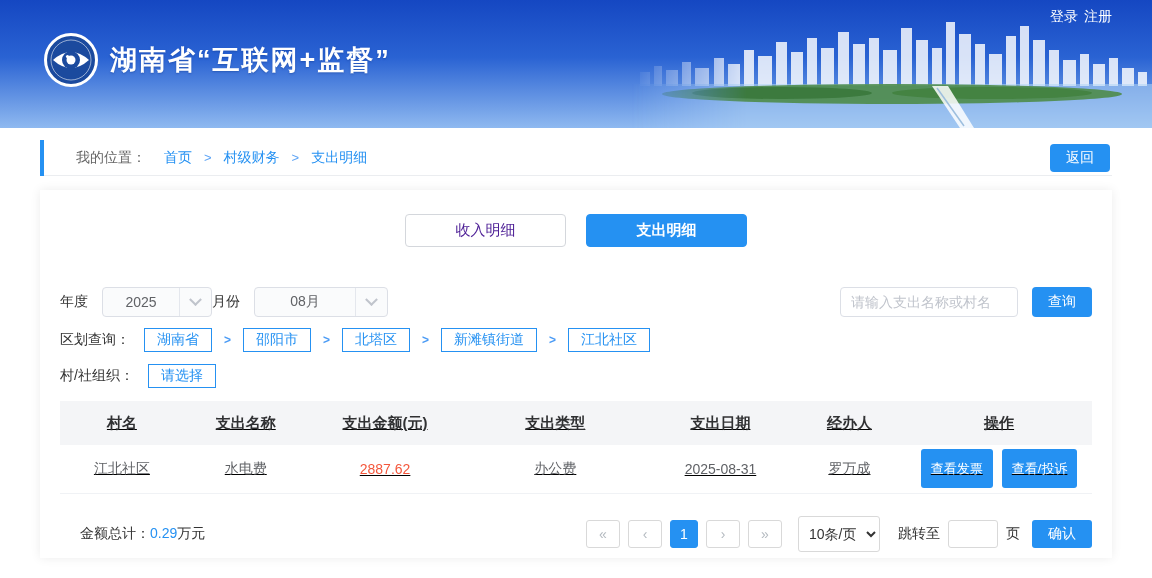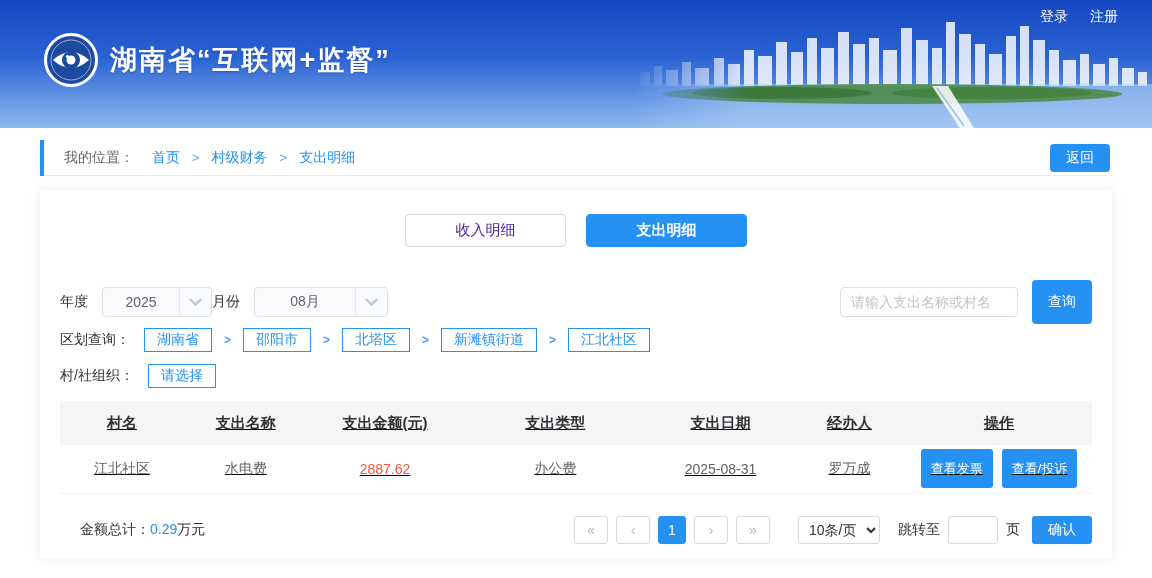--- a/index.html
+++ b/index.html
@@ -6,31 +6,31 @@
   html,body { width:1152px; height:578px; background:#fff; overflow:hidden;
     font-family:"Liberation Sans","DejaVu Sans",sans-serif; }
 
   
   .header { position:relative; height:128px;
     background:linear-gradient(180deg,#1547c2 0%,#2a63d3 45%,#8fb9f0 100%);
     overflow:hidden; }
   .skyline { position:absolute; right:0; top:14px; width:520px; height:114px;
     -webkit-mask-image:linear-gradient(to right,transparent 0,#000 22%);
     mask-image:linear-gradient(to right,transparent 0,#000 22%); }
-  .auth-links { position:absolute; top:8px; right:34px; display:flex; gap:22px; z-index:3; }
+  .auth-links { position:absolute; top:8px; right:40px; display:flex; gap:6px; z-index:3; }
   .auth-links a { color:#fff; font-size:14px; text-decoration:none; cursor:pointer; }
   .brand { position:absolute; left:44px; top:33px; display:flex; align-items:center; gap:12px; z-index:2; }
   .logo { width:54px; height:54px; }
   .brand-title { color:#fff; font-size:27px; font-weight:bold; letter-spacing:2px;
     text-shadow:0 1px 2px rgba(0,40,120,.35); }
 
   
   .breadcrumb-bar { margin:12px 40px 0; height:36px; background:#fff;
     border-bottom:1px solid #ebedf0; display:flex; align-items:center;
-    position:relative; padding-left:24px; }
+    position:relative; padding-left:36px; }
   .crumb-accent { position:absolute; left:0; top:0; width:4px; height:36px; background:#2591f2; }
   .crumb-label { color:#666; font-size:14px; margin-right:18px; }
   .crumb-link { color:#2591f2; font-size:14px; text-decoration:none; cursor:pointer; }
   .crumb-sep { color:#5ea4f5; font-size:13px; margin:0 12px; }
   .back-btn { margin-left:auto; margin-right:2px; }
 
   
   .btn-primary { display:inline-flex; align-items:center; justify-content:center;
     background:#2591f2; color:#fff; border:none; border-radius:4px;
     font-size:14px; height:28px; padding:0 16px; cursor:pointer;
@@ -58,21 +58,21 @@
   .sel-arrow { width:32px; height:28px; border-left:1px solid #e4e7ed;
     display:flex; align-items:center; justify-content:center; }
   .chev { width:9px; height:9px; border-right:2px solid #c0c4cc; border-bottom:2px solid #c0c4cc;
     transform:rotate(45deg) translate(-2px,-2px); }
   .sel-year { width:110px; }
   .sel-month { width:134px; }
   .search-wrap { margin-left:auto; display:flex; align-items:center; gap:14px; }
   .search-input { width:178px; height:30px; border:1px solid #dcdfe6; border-radius:4px;
     padding:0 10px; font-size:14px; color:#333; font-family:inherit; outline:none; }
   .search-input::placeholder { color:#c0c4cc; }
-  .query-btn { height:44px; }
+  .query-btn { height:30px; }
 
   .region-row { display:flex; align-items:center; margin:10px 20px 0 20px; height:26px; }
   .region-sep { color:#4b9bf5; font-size:12px; font-weight:bold; margin:0 12px; }
   .org-row { display:flex; align-items:center; margin:10px 20px 0 20px; height:26px; }
 
   
   table { width:1032px; margin:12px 20px 6px; border-collapse:collapse; table-layout:fixed;text-decoration:underline; }
   thead th { background:#f4f5f7; height:44px; font-size:15px; color:#303133;
     font-weight:bold; text-align:center; }
   tbody td { height:48px; font-size:14px; color:#606266; text-align:center;
@@ -83,22 +83,22 @@
 
   
   .card-footer { display:flex; align-items:center; margin:22px 20px 0 20px; }
   .total { font-size:14px; color:#333; padding-left:20px; }
   .total b { color:#2591f2; font-weight:normal; }
   .pager { margin-left:auto; display:flex; align-items:center; gap:8px; }
   .pg-btn { width:34px; height:28px; border:1px solid #d9d9d9; border-radius:3px;
     background:#fff; color:#b4bac0; font-size:14px; display:flex; align-items:center;
     justify-content:center; cursor:pointer; font-family:inherit; }
   .pg-active { width:28px; background:#2591f2; border-color:#2591f2; color:#fff; }
-  .pg-size { height:28px; border:1px solid #d9d9d9; border-radius:3px; background:#fff;
-    font-size:14px; color:#333; padding:0 6px; font-family:inherit; margin-left:20px; }
+  .pg-size { height:36px; border:1px solid #d9d9d9; border-radius:3px; background:#fff;
+    font-size:14px; color:#333; padding:0 6px; font-family:inherit; margin-left:8px; }
   .jump-label { font-size:14px; color:#333; margin-left:10px; }
   .jump-input { width:50px; height:28px; border:1px solid #d9d9d9; border-radius:3px;
     font-size:14px; padding:0 6px; outline:none; font-family:inherit; }
   .pg-suffix { font-size:14px; color:#333; }
   .confirm-btn { height:28px; border-radius:3px; margin-left:4px; }
 </style>
 </head>
 <body>
 
 <div class="header">

